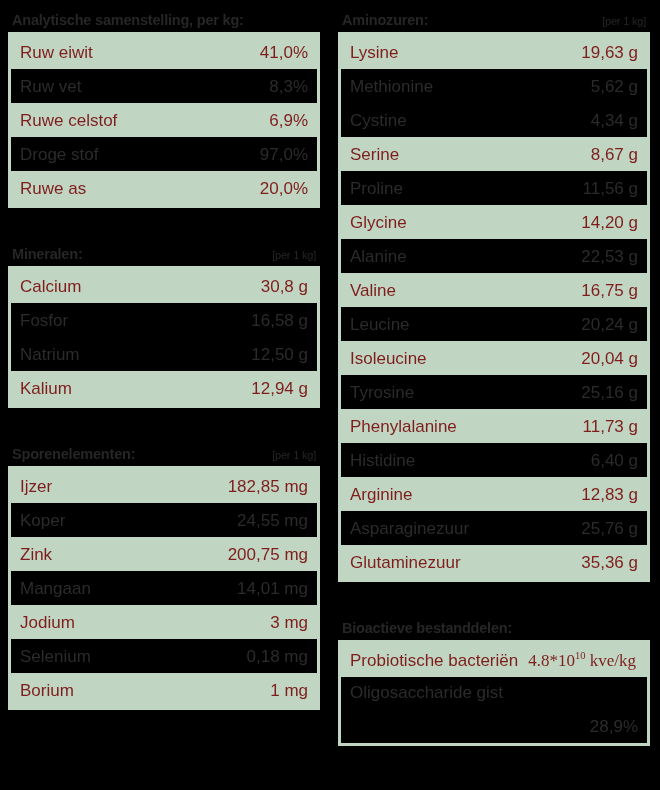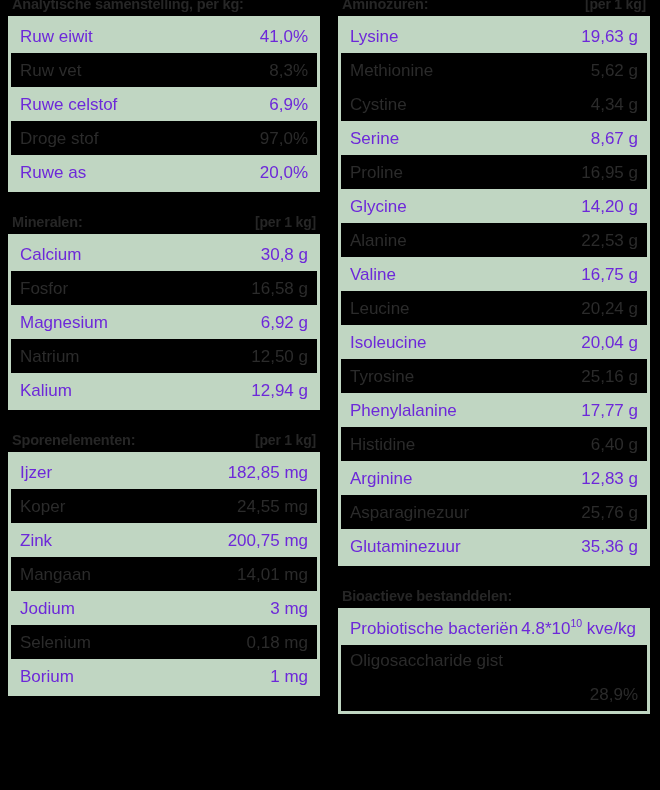--- a/index.html
+++ b/index.html
@@ -31,73 +31,73 @@
   }
   .col-left  { left: 8px; }
   .col-right { left: 338px; }
 
   
   .sec-head {
     display: flex;
     justify-content: space-between;
     align-items: flex-end;
     padding: 0 4px 5px 4px;
-    height: 16px;
+    height: 32px;
     color: #262626;
     font-size: 14.5px;
     font-weight: bold;
     letter-spacing: -0.2px;
     line-height: 1;
     white-space: nowrap;
   }
   .sec-head .unit {
-    font-size: 14px;
-    font-weight: bold;
+    font-size: 11px;
+    font-weight: normal;
   }
 
   
   .tbl {
     background: #c0d6c2;
     padding: 3px;
     border: 0;
   }
   .row {
     display: flex;
     justify-content: space-between;
     align-items: center;
     height: 34px;
     padding: 0 9px;
     font-size: 17px;
     line-height: 1;
     white-space: nowrap;
   }
   .row.light {
     background: #c0d6c2;
-    color: #6d28d9;
+    color: #7f1d1d;
   }
   .row.dark {
     background: #000000;
     color: #2b2b2b;
   }
   .row .label { text-align: left; }
   .row .value { text-align: center; }
 
   
   .row.tall {
     height: 66px;
     flex-direction: column;
     align-items: stretch;
     justify-content: space-between;
     padding: 7px 9px 8px 9px;
   }
   .row.tall .label { align-self: flex-start; }
   .row.tall .value { align-self: flex-end; }
 
   
-  .row.prob .value { padding-right: 2px; }
+  .row.prob .value { padding-right: 2px; font-family: Liberation Serif, serif; }
   sup { font-size: 0.62em; vertical-align: super; line-height: 0; }
 
   
   .gap { height: 26px; }
 </style>
 </head>
 <body>
 
 <div class="sheet">
   <div class="col col-left" id="col-left">
@@ -134,24 +134,20 @@
       </div>
       <div class="tbl">
         <div class="row light">
           <span class="label">Calcium</span>
           <span class="value">30,8 g</span>
         </div>
         <div class="row dark">
           <span class="label">Fosfor</span>
           <span class="value">16,58 g</span>
         </div>
-        <div class="row light">
-          <span class="label">Magnesium</span>
-          <span class="value">6,92 g</span>
-        </div>
         <div class="row dark">
           <span class="label">Natrium</span>
           <span class="value">12,50 g</span>
         </div>
         <div class="row light">
           <span class="label">Kalium</span>
           <span class="value">12,94 g</span>
         </div>
       </div>
       <div class="gap"></div>
@@ -208,21 +204,21 @@
         <div class="row dark">
           <span class="label">Cystine</span>
           <span class="value">4,34 g</span>
         </div>
         <div class="row light">
           <span class="label">Serine</span>
           <span class="value">8,67 g</span>
         </div>
         <div class="row dark">
           <span class="label">Proline</span>
-          <span class="value">16,95 g</span>
+          <span class="value">11,56 g</span>
         </div>
         <div class="row light">
           <span class="label">Glycine</span>
           <span class="value">14,20 g</span>
         </div>
         <div class="row dark">
           <span class="label">Alanine</span>
           <span class="value">22,53 g</span>
         </div>
         <div class="row light">
@@ -236,21 +232,21 @@
         <div class="row light">
           <span class="label">Isoleucine</span>
           <span class="value">20,04 g</span>
         </div>
         <div class="row dark">
           <span class="label">Tyrosine</span>
           <span class="value">25,16 g</span>
         </div>
         <div class="row light">
           <span class="label">Phenylalanine</span>
-          <span class="value">17,77 g</span>
+          <span class="value">11,73 g</span>
         </div>
         <div class="row dark">
           <span class="label">Histidine</span>
           <span class="value">6,40 g</span>
         </div>
         <div class="row light">
           <span class="label">Arginine</span>
           <span class="value">12,83 g</span>
         </div>
         <div class="row dark">

